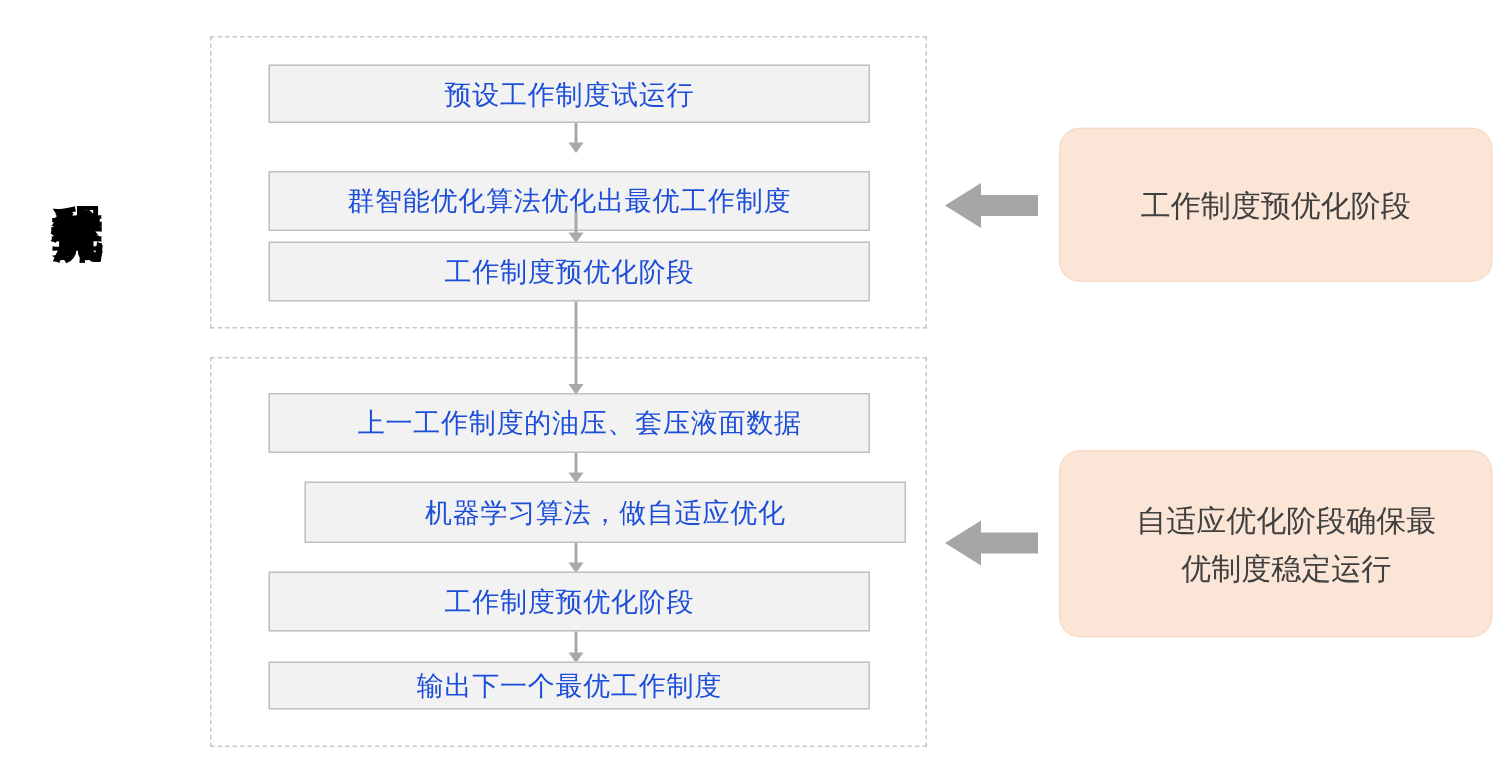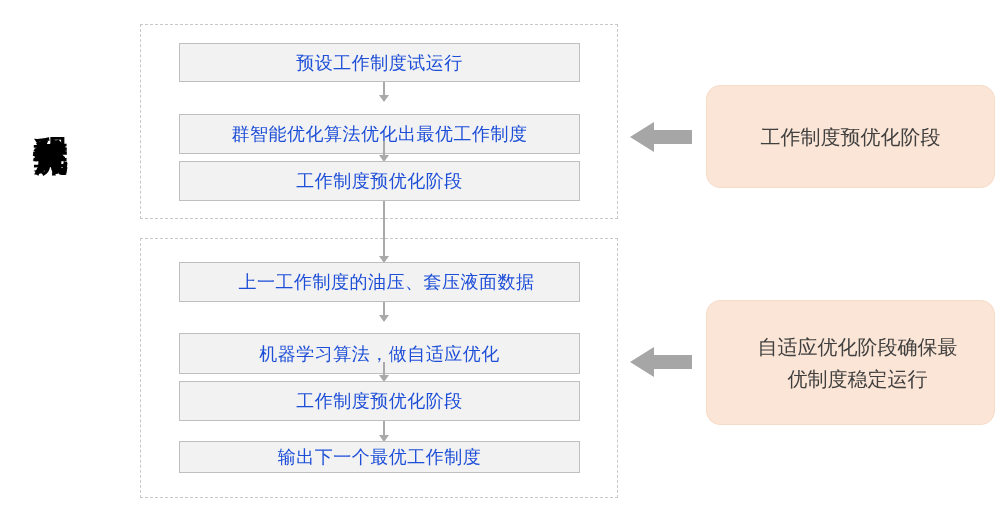--- a/index.html
+++ b/index.html
@@ -58,21 +58,21 @@
     white-space: nowrap;
   }
   .pbox-left { left: 179px; width: 401px; }
 
   
   #pbox-0 { top: 43px;  height: 39px; }
   #pbox-1 { top: 114px; height: 40px; }
   #pbox-2 { top: 161px; height: 40px; }
   
   #pbox-3 { top: 262px; height: 40px; padding-left: 14px; }
-  #pbox-4 { top: 333px; height: 41px; }
+  #pbox-4 { top: 321px; height: 41px; margin-left: 24px; }
   #pbox-5 { top: 381px; height: 40px; }
   #pbox-6 { top: 441px; height: 32px; }
 
   
   .conn {
     position: absolute;
     left: 378px;
     width: 12px;
   }
   .conn .stem {

